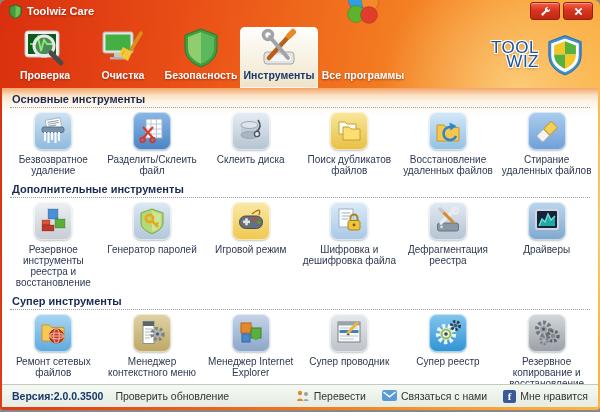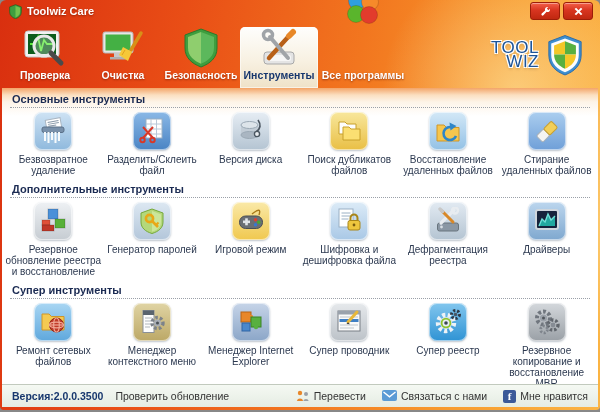--- a/index.html
+++ b/index.html
@@ -240,21 +240,21 @@
           <div class="tool">
     <div class="tile tile-disk-doctor">
               <svg width="28" height="28" viewBox="0 0 28 28">
                 <path d="M4 8 h17 v10 h-17 z" fill="#c2ccd6"></path>
                 <ellipse cx="12.5" cy="18" rx="8.5" ry="3.5" fill="#aab6c2" stroke="#9aa8b4"></ellipse>
                 <ellipse cx="12.5" cy="8" rx="8.5" ry="3.5" fill="#dde4ea" stroke="#9aa8b4"></ellipse>
                 <path d="M21 3 q5 7 -2 12" fill="none" stroke="#4a5560" stroke-width="1.6"></path>
                 <circle cx="20" cy="17" r="2.6" fill="#e8ecf0" stroke="#4a5560" stroke-width="1.4"></circle>
               </svg>
             </div>
-    <div class="tool-label">Версия диска</div>
+    <div class="tool-label">Склеить диска</div>
   </div>
           <div class="tool">
     <div class="tile tile-duplicate-finder">
               <svg width="28" height="28" viewBox="0 0 28 28">
                 <path d="M4 5 h6 l2 2 h9 v10 H4 z" fill="#fdfdfb" stroke="#c8a02a"></path>
                 <path d="M8 10 h6 l2 2 h9 v11 H8 z" fill="#fbdf72" stroke="#c8a02a"></path>
               </svg>
             </div>
     <div class="tool-label">Поиск дубликатов файлов</div>
   </div>
@@ -289,21 +289,21 @@
     <div class="tile tile-registry-backup">
               <svg width="28" height="28" viewBox="0 0 28 28">
                 <g stroke="rgba(0,0,0,.18)">
                   <rect x="9" y="2" width="10" height="10" fill="#4a90d9"></rect>
                   <rect x="16" y="12" width="10" height="9" fill="#58b038"></rect>
                   <rect x="3" y="13" width="8" height="5" fill="#e05038"></rect>
                   <rect x="3" y="18" width="12" height="6" fill="#c03828"></rect>
                 </g>
               </svg>
             </div>
-    <div class="tool-label">Резервное обновление реестра и восстановление</div>
+    <div class="tool-label">Резервное инструменты реестра и восстановление</div>
   </div>
           <div class="tool">
     <div class="tile tile-password-generator">
               <svg width="28" height="28" viewBox="0 0 28 28">
                 <path d="M14 2 L25 6 V15 C25 21 20.5 24.5 14 26.5 C7.5 24.5 3 21 3 15 V6 Z" fill="#b4d87a" stroke="#74a83a"></path>
                 <path d="M14 4 L23 7.5 V15 C23 20 19.5 23 14 24.8 Z" fill="#cbe69a"></path>
                 <circle cx="11.5" cy="11.5" r="3.6" fill="none" stroke="#e8a818" stroke-width="2.6"></circle>
                 <line x1="14" y1="14" x2="20" y2="20" stroke="#e8a818" stroke-width="2.6"></line>
                 <line x1="18" y1="18" x2="20.5" y2="15.5" stroke="#e8a818" stroke-width="2.2"></line>
               </svg>

